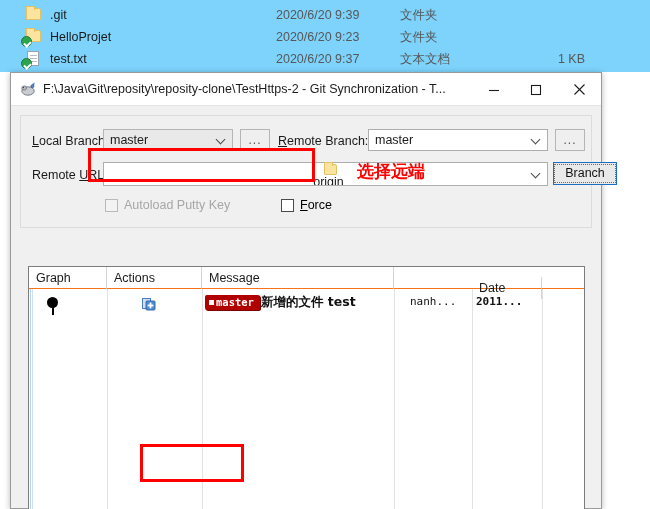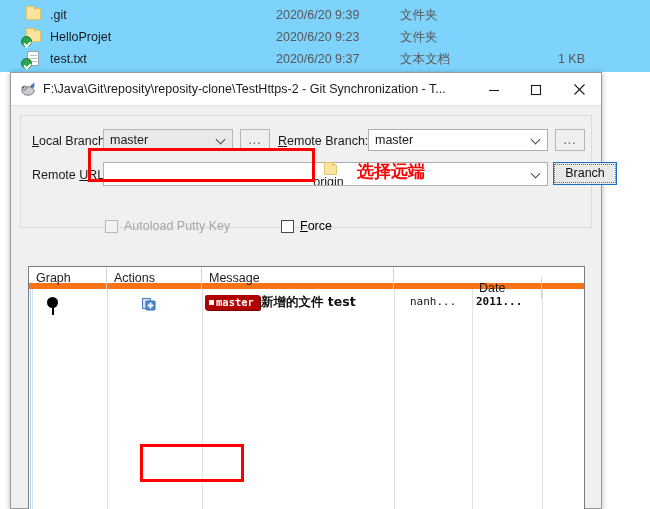--- a/index.html
+++ b/index.html
@@ -69,29 +69,29 @@
   .dots-btn { position: absolute; width: 30px; height: 22px; border: 1px solid #b5b5b5; background: #efefef;
               font-size: 12px; color: #555; display: flex; align-items: center; justify-content: center;
               letter-spacing: 1px; }
   .manage-btn { position: absolute; height: 23px; border: 1px solid #1a6fc4; background: #e9e9e9;
                 display: flex; align-items: center; justify-content: center; font-size: 12.5px; color: #111; }
   .manage-inner { border: 1px dotted #6b6b6b; padding: 1px 10px 2px; }
 
   .folder-mini { width: 14px; height: 12px; margin-left: 7px; position: relative; flex: 0 0 auto; }
 
   .chkrow { position: absolute; left: 0; top: 80px; width: 100%; height: 24px; }
-  .chk { position: absolute; display: flex; align-items: center; font-size: 12.5px; margin-top: 21px; }
+  .chk { position: absolute; display: flex; align-items: center; font-size: 12.5px; }
   .chkbox { width: 13px; height: 13px; border: 1px solid #4a4a4a; background: #fff; margin-right: 6px; }
   .chkbox.dis { border-color: #b9b9b9; background: #f3f3f3; }
   .chk.dis { color: #a6a6a6; }
 
   
   .listbox { position: absolute; left: 17px; top: 160px; width: 557px; height: 250px;
              background: #ffffff; border: 1px solid #7c7c7c; }
-  .listhdr { position: relative; height: 22px; border-bottom: 6px solid #f97316; background: #ffffff; }
+  .listhdr { position: relative; height: 22px; border-bottom: 1px solid #f97316; background: #ffffff; }
   .hcell { position: absolute; top: 0; height: 22px; font-size: 12.5px; color: #1a1a1a;
            padding-left: 7px; line-height: 22px; border-right: 1px solid #d4d4d4; }
   .listbody { position: relative; height: 226px; }
   .vline { position: absolute; top: 0; bottom: 0; width: 1px; background: #e2e2e2; }
   .gutter { position: absolute; left: 0; top: 0; bottom: 0; width: 4px; background: #ffffff;
             border-right: 1px solid #cfe0f0; }
   .gutter:before { content: ""; position: absolute; left: 1px; top: 0; bottom: 0; width: 1px; background: #b9d3ee; }
   .commit-dot { position: absolute; left: 18px; top: 8px; width: 11px; height: 11px; border-radius: 50%;
                 background: #000; }
   .commit-stem { position: absolute; left: 23px; top: 17px; width: 2px; height: 9px; background: #000; }

